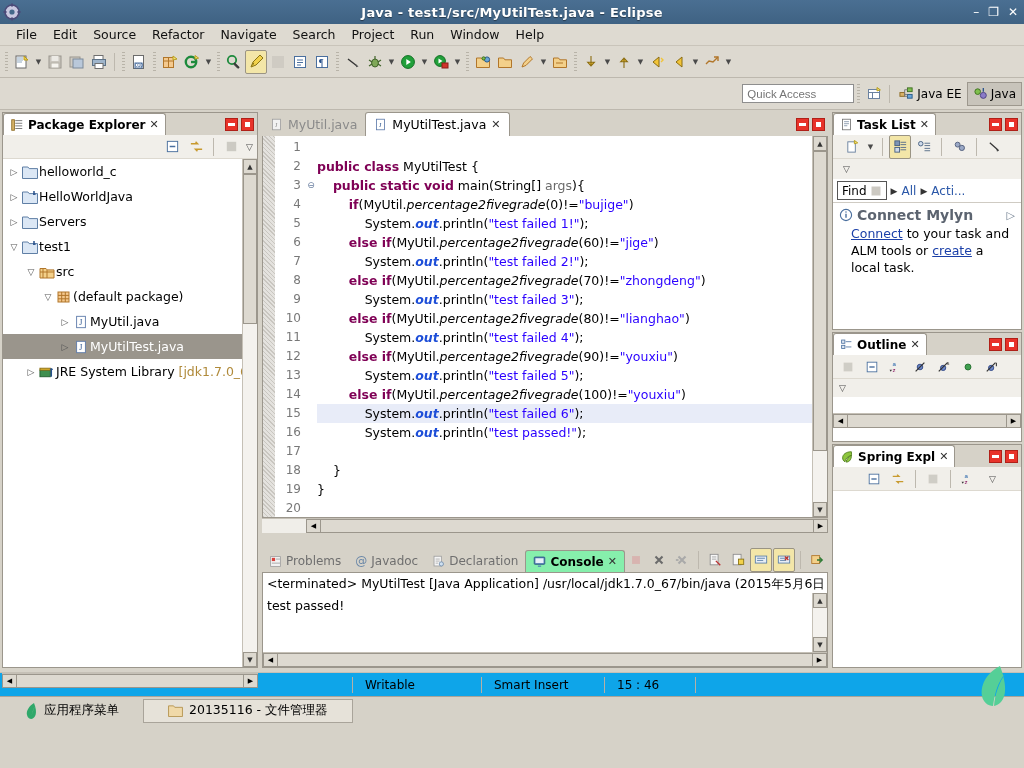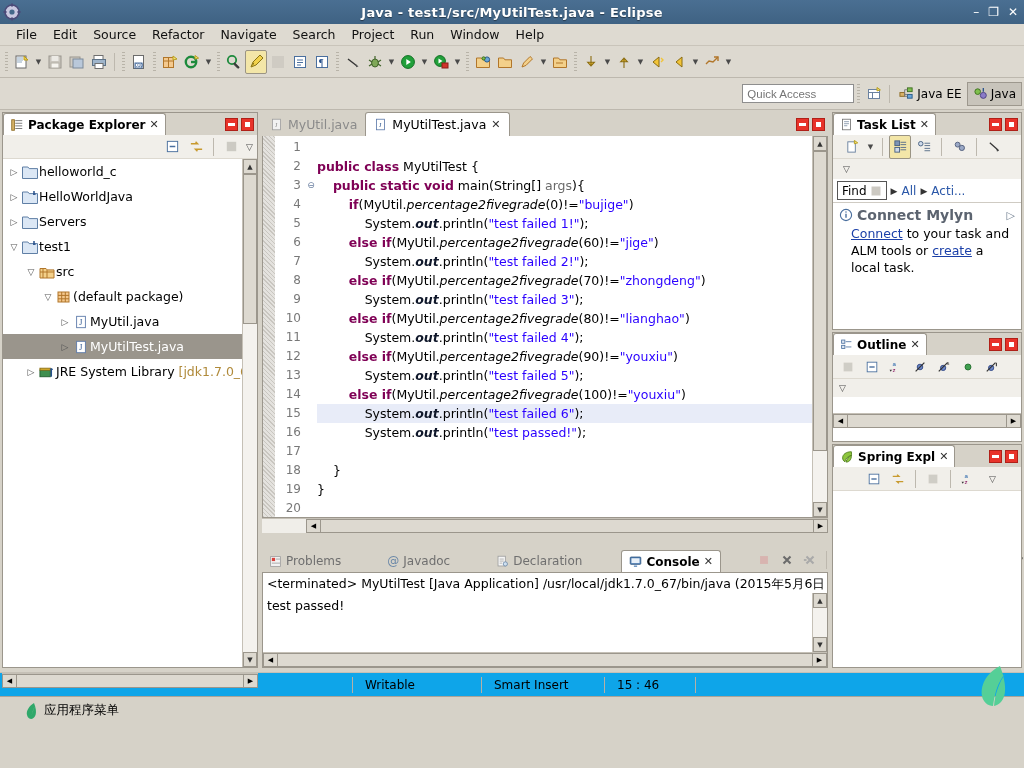--- a/index.html
+++ b/index.html
@@ -92,38 +92,38 @@
            padding-top:2px; }
   #gutter div{ height:19px; line-height:19px; }
   #fold{ width:12px; padding-top:2px; }
   #fold div{ height:19px; line-height:19px; text-align:center; font-size:9px; color:#6a7fa0;}
   #lines{ flex:1; padding-top:2px; font-size:12.5px;
           font-family:"DejaVu Sans","Liberation Sans",sans-serif; }
   #lines div.ln{ height:19px; line-height:19px; white-space:pre; }
   #lines div.ln.cur{ background:#e8ecf8; }
   .kw{ color:#7f0055; font-weight:bold; }
   .str{ color:#2a00ff; }
-  .sfield{ color:#0f172a; font-style:italic; font-weight:bold; }
+  .sfield{ color:#1d4ed8; font-style:italic; font-weight:bold; }
   .smeth{ font-style:italic; }
   .param{ color:#6a6a6a; }
   
   .vsb{ width:15px; background:#f0eee9; border-left:1px solid #c5c0b6;
         display:flex; flex-direction:column; }
   .sbend{ height:15px; background:#ddd9d0; border:1px solid #9b968c;
           display:flex;align-items:center;justify-content:center;font-size:7px;color:#333;}
   .sbtrack{ flex:1; background:#f4f2ee; }
   .sbthumb{ background:#ddd9d0; border:1px solid #9b968c; }
   .hsb{ height:15px; background:#f0eee9; display:flex; align-items:center;
         border-top:1px solid #c5c0b6;}
   .hend{ width:15px;height:14px;background:#ddd9d0;border:1px solid #9b968c;
          display:flex;align-items:center;justify-content:center;font-size:7px;}
-  .ctabrow{ height:22px; display:flex; align-items:flex-end; background:#d6d2c8;gap:32px;}
+  .ctabrow{ height:22px; display:flex; align-items:flex-end; background:#d6d2c8;}
   .ctab{ height:22px; display:flex; align-items:center; gap:4px; padding:0 7px; font-size:12px;
          color:#6f6f6f;}
-  .ctab.active{ background:#ffffff; color:#000; font-weight:bold;
+  .ctab.active{ background:#86efac; color:#000; font-weight:bold;
                 border:1px solid #9b968c; border-bottom:none;
                 border-top-left-radius:3px;border-top-right-radius:3px;}
   
   #statusbar{ height:24px; background:#0ea5e9; display:flex; align-items:center;
               font-size:12px; border-top:1px solid #c5c0b6; }
   .ssep{ width:1px;height:16px;background:#b5b0a6; }
   .scell{ padding:0 12px; }
   
   #taskbar{ height:28px; background:#d6d2c8; border-top:1px solid #a9a49a;
             display:flex; align-items:center; gap:0; }
@@ -1024,13 +1024,21 @@
 
 <div id="taskbar">
   <div class="tbitem">
     <span>
       <svg width="14" height="16" viewBox="0 0 14 16">
           <path d="M10 0C5 3 2 8 3 12c.5 2.4 2.4 4 4.4 4 .4-6 1.6-10 4-13-2.4 3.6-3.8 8-4 13 4-1 6.6-6 2.6-16z" fill="#2fa86a"></path>
         </svg>
     </span>
     <span>应用程序菜单</span>
   </div>
+  <div class="tbitem win">
+    <span>
+      <svg width="15" height="13" viewBox="0 0 16 14">
+          <path d="M.5 2h5.4l1.3 1.6H15.5v9.9H.5z" fill="#f0d9a8" stroke="#b59552"></path>
+        </svg>
+    </span>
+    <span>20135116 - 文件管理器</span>
+  </div>
 </div>
 
 </body></html>

